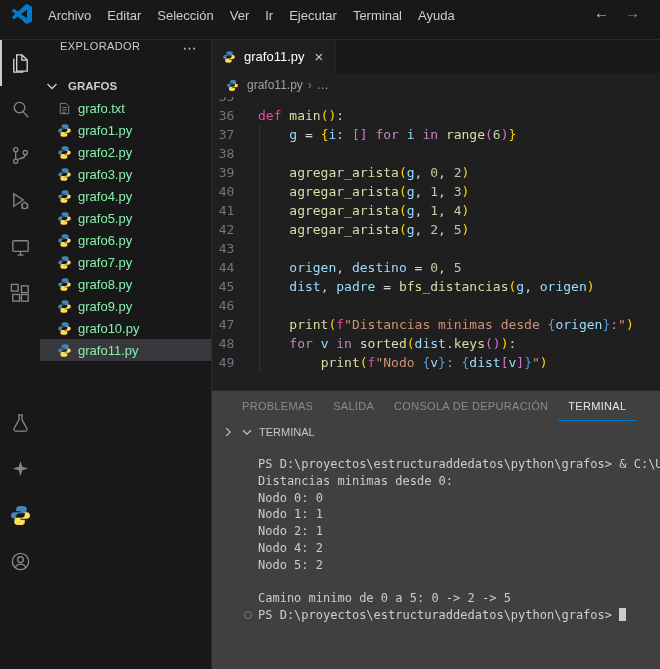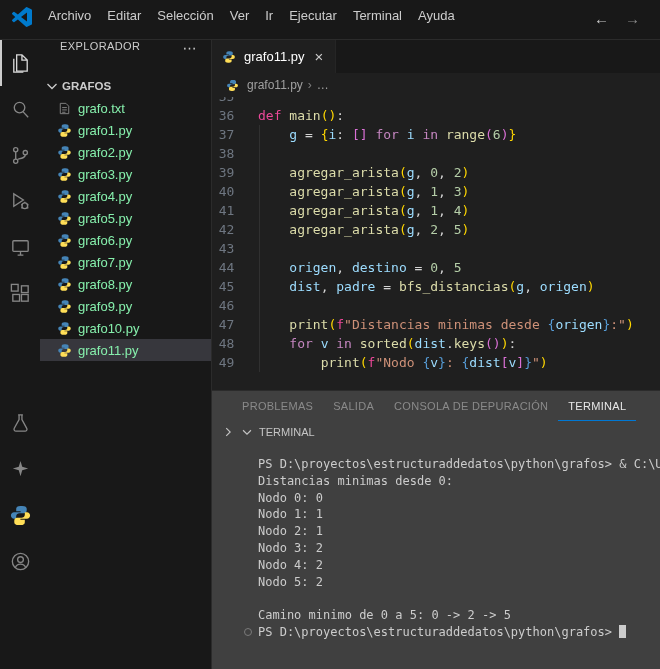--- a/index.html
+++ b/index.html
@@ -1,38 +1,38 @@
 <!DOCTYPE html>
 <html><head>
 <meta charset="utf-8">
 <style>
   *{margin:0;padding:0;box-sizing:border-box}
   html,body{background:#181818}
   .window{width:660px;height:669px;background:#181818;color:#ccc;font-family:"Liberation Sans",sans-serif;overflow:hidden;position:relative;user-select:none}
   
-  .titlebar{height:40px;display:flex;align-items:flex-end;padding:12px 10px;border-bottom:1px solid #2b2b2b}
+  .titlebar{height:40px;display:flex;align-items:flex-start;padding:4px 10px;border-bottom:1px solid #2b2b2b}
   .logo{width:20px;height:20px;margin:0 8px 0 2px;flex:none}
   .menus{display:flex;align-items:center}
   .menu-item{padding:4px 8px;font-size:13px;color:#cccccc;border-radius:5px;cursor:default}
   .tb-spacer{flex:1}
   .nav-arrows{display:flex;gap:16px;font-size:15px;padding-right:10px}
   .nav-back{color:#cccccc}.nav-fwd{color:#8a8a8a}
   
   .body{display:flex;height:629px}
   .activitybar{width:40px;flex:none;display:flex;flex-direction:column;align-items:stretch}
   .activity-item{height:46px;display:flex;align-items:center;justify-content:center;color:#868686;border-left:2px solid transparent;border-right:2px solid transparent}
   .activity-item svg{width:23px;height:23px}
   .activity-item.active{color:#d7d7d7;border-left:2px solid #cccccc}
   .activity-item.group2{margin-top:84px}
   
   .sidebar{width:172px;flex:none;background:#181818;border-right:1px solid #2b2b2b;overflow:hidden}
   .sidebar-header{height:35px;display:flex;padding:0 12px 0 20px;font-size:11px;color:#cccccc;letter-spacing:.4px}
   .sidebar-header .title{flex:1}
   .more-btn{font-size:14px;color:#cccccc;padding:0 2px}
-  .section-header{height:22px;display:flex;align-items:center;gap:2px;padding-left:4px;font-size:11.5px;font-weight:bold;color:#cccccc}
+  .section-header{height:22px;display:flex;align-items:center;gap:8px;padding-left:4px;font-size:11.5px;font-weight:bold;color:#cccccc}
   .section-header svg{width:16px;height:16px;color:#cccccc}
   .file-row{height:22px;display:flex;align-items:center;gap:5px;padding-left:17px;cursor:default}
   .file-row.selected{background:#37373d}
   .ficon{width:16px;height:16px;flex:none;display:flex;align-items:center}
   .ficon svg{width:15px;height:15px}
   .fname{font-size:13px;color:#86efac;white-space:nowrap}
   
   .main{flex:1;display:flex;flex-direction:column;background:#1f1f1f;min-width:0}
   .tabbar{height:33px;background:#181818;display:flex}
   .tab{height:33px;display:flex;align-items:center;gap:6px;padding:0 10px;background:#1f1f1f;border-right:1px solid #252525;font-size:13px;color:#ffffff}
@@ -386,21 +386,20 @@
               <path d="M3.5 6l4.5 4.5L12.5 6" fill="none" stroke="currentColor" stroke-width="1.3"></path>
             </svg>
           <span>TERMINAL</span>
         </div>
         <div class="terminal">
             <div class="term-line"><span>PS D:\proyectos\estructuraddedatos\python\grafos&gt; &amp; C:\Use</span></div>
             <div class="term-line"><span>Distancias minimas desde 0:</span></div>
             <div class="term-line"><span>Nodo 0: 0</span></div>
             <div class="term-line"><span>Nodo 1: 1</span></div>
             <div class="term-line"><span>Nodo 2: 1</span></div>
-            <div class="term-line"><span>Nodo 3: 2</span></div>
             <div class="term-line"><span>Nodo 4: 2</span></div>
             <div class="term-line"><span>Nodo 5: 2</span></div>
             <div class="term-line"><span></span></div>
             <div class="term-line"><span>Camino minimo de 0 a 5: 0 -&gt; 2 -&gt; 5</span></div>
             <div class="term-line"><span class="term-deco"></span><span>PS D:\proyectos\estructuraddedatos\python\grafos&gt; </span><span class="cursor"></span></div>
           </div>
       </div>
     </div>
 
   </div>

